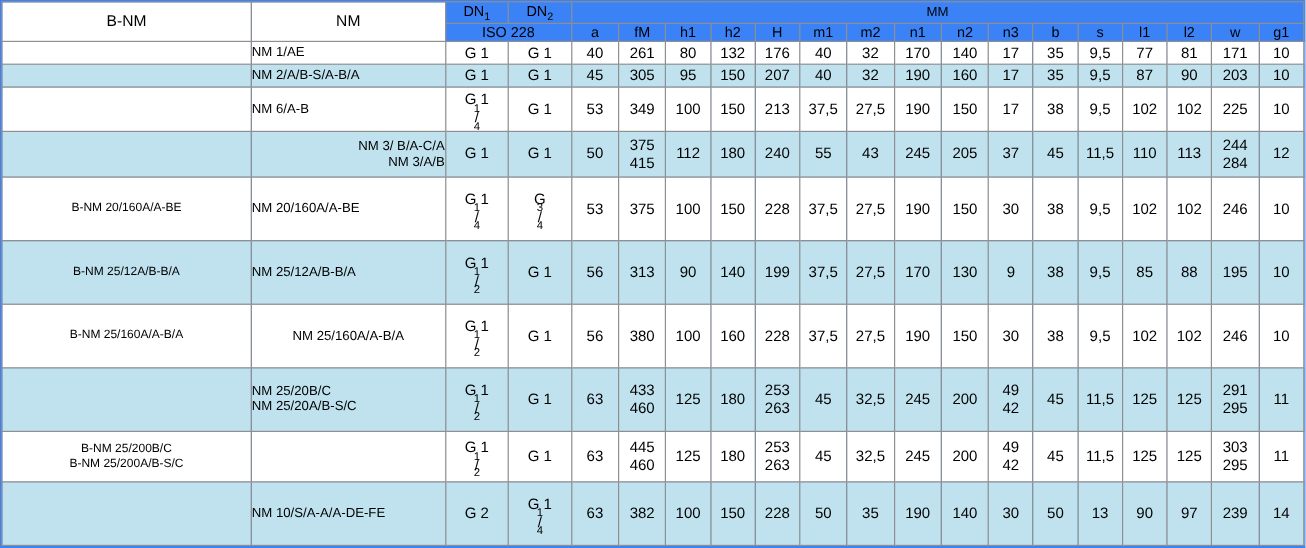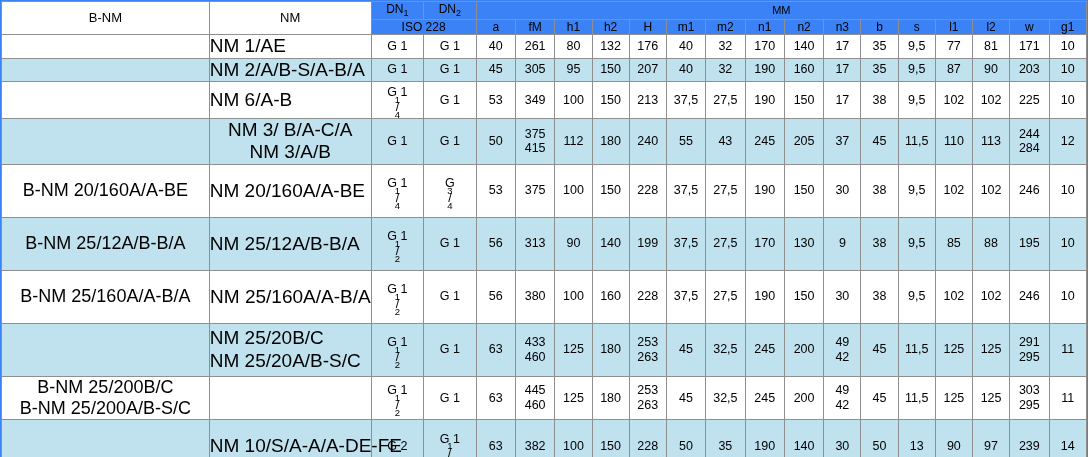--- a/index.html
+++ b/index.html
@@ -69,22 +69,22 @@
   .n  { width: 34px; }
   .n2 { width: 36px; }
   .cell-stack {
     display: flex;
     flex-direction: column;
     align-items: center;
     justify-content: center;
     line-height: 1.18;
   }
   .cell-stack span { display: block; white-space: nowrap; }
-  .bnm { font-weight: bold; font-size: 18px; }
-  .nmv { font-weight: bold; font-size: 19px; text-align: left; padding-left: 6px; }
+  .bnm { font-weight: bold; font-size: 10px; }
+  .nmv { font-weight: bold; font-size: 11px; text-align: left; padding-left: 6px; }
 </style>
 </head>
 <body>
 
 <div id="sheet">
   <table class="spec">
     <colgroup>
       <col class="colA">
         <col class="colB">
         <col class="colC">
@@ -429,21 +429,21 @@
           </td>
           <td class="plain">
             <span class="cell-stack">
               <span>10</span>
             </span>
           </td>
         </tr>
         <tr style="height: 38px;">
           <td class="shade bnm"></td>
           <td class="shade nmv">
-            <span class="cell-stack" style="align-items:center">
+            <span class="cell-stack" style="align-items:flex-end">
               <span>NM 3/ B/A-C/A</span>
               <span>NM 3/A/B</span>
             </span>
           </td>
           <td class="shade">
             <span class="cell-stack">
               <span>G 1</span>
             </span>
           </td>
           <td class="shade">
@@ -738,21 +738,21 @@
             </span>
           </td>
         </tr>
         <tr style="height: 53px;">
           <td class="plain bnm">
             <span class="cell-stack">
               <span>B-NM 25/160A/A-B/A</span>
             </span>
           </td>
           <td class="plain nmv">
-            <span class="cell-stack" style="align-items:flex-end">
+            <span class="cell-stack" style="align-items:center">
               <span>NM 25/160A/A-B/A</span>
             </span>
           </td>
           <td class="plain">
             <span class="cell-stack">
               <span>G 1<span class="frac">1</span>/<span class="fracb">2</span></span>
             </span>
           </td>
           <td class="plain">
             <span class="cell-stack">

